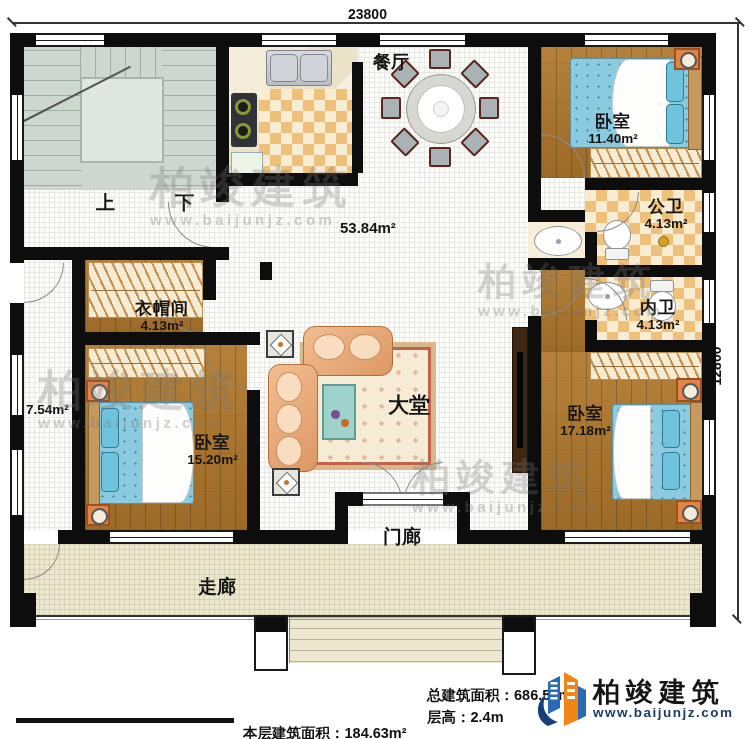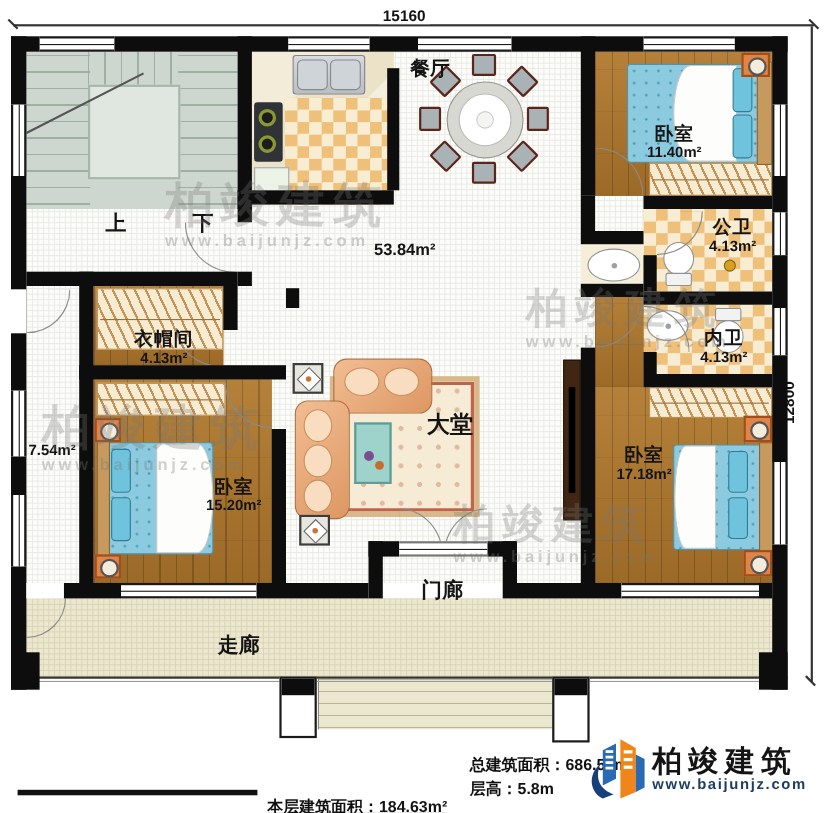--- a/index.html
+++ b/index.html
@@ -259,35 +259,35 @@
   <div class="sink-oval" style="left:588px;top:282px;width:36px;height:26px;"></div>
   <div class="toilet-tank" style="left:650px;top:280px;width:22px;height:10px;"></div>
   <div class="toilet-bowl" style="left:648px;top:291px;width:26px;height:28px;"></div>
 
   <div class="single" style="left:96px;top:190px;font-size:19px;">上</div>
   <div class="single" style="left:175px;top:190px;font-size:19px;">下</div>
 
 
   <div class="single" style="left:373px;top:50px;font-size:18px;">餐厅</div>
   <div class="single" style="left:340px;top:219px;font-size:15px;">53.84m²</div>
-  <div class="single" style="left:388px;top:372px;font-size:21px;">大堂</div>
+  <div class="single" style="left:388px;top:391px;font-size:21px;">大堂</div>
 
   <div class="rlabel" style="left:568px;top:113px;width:90px;">
     <div class="rn">卧室</div>
     <div class="ra">11.40m²</div>
   </div>
   <div class="rlabel" style="left:626px;top:198px;width:80px;">
     <div class="rn">公卫</div>
     <div class="ra">4.13m²</div>
   </div>
   <div class="rlabel" style="left:618px;top:299px;width:80px;">
     <div class="rn">内卫</div>
     <div class="ra">4.13m²</div>
   </div>
-  <div class="rlabel" style="left:103px;top:300px;width:92px;">
+  <div class="rlabel" style="left:116px;top:300px;width:92px;">
     <div class="rn">衣帽间</div>
     <div class="ra">4.13m²</div>
   </div>
   <div class="rlabel" style="left:165px;top:434px;width:95px;">
     <div class="rn">卧室</div>
     <div class="ra">15.20m²</div>
   </div>
   <div class="rlabel" style="left:538px;top:405px;width:95px;">
     <div class="rn">卧室</div>
     <div class="ra">17.18m²</div>
@@ -309,29 +309,29 @@
     <div class="wm-small">www.baijunjz.com</div>
   </div>
   <div class="wm" style="left:412px;top:458px;">
     <div class="wm-big" style="font-size:38px;">柏竣建筑</div>
     <div class="wm-small">www.baijunjz.com</div>
   </div>
 
   <div class="dim-line" style="left:12px;top:22px;width:728px;height:1.5px;"></div>
   <div class="tick" style="left:6px;top:21px;transform:rotate(45deg);"></div>
   <div class="tick" style="left:734px;top:21px;transform:rotate(45deg);"></div>
-  <div class="dim-text" style="left:344px;top:6px;">15160</div>
+  <div class="dim-text" style="left:344px;top:6px;">23800</div>
   <div class="dim-line" style="left:737px;top:24px;width:1.5px;height:596px;"></div>
   <div class="tick" style="left:731px;top:618px;transform:rotate(45deg);"></div>
   <div class="dim-text" style="left:693px;top:358px;transform:rotate(-90deg);transform-origin:center;background:transparent;">12800</div>
 
   <div class="ft-underline"></div>
   <div class="ft-stat" style="left:243px;top:724px;text-decoration:underline;">本层建筑面积：184.63m²</div>
   <div class="ft-stat" style="left:427px;top:686px;">总建筑面积：686.50m²</div>
-  <div class="ft-stat" style="left:427px;top:708px;">层高：5.8m</div>
+  <div class="ft-stat" style="left:427px;top:708px;">层高：2.4m</div>
 
   <div class="abs" style="left:534px;top:668px;width:56px;height:64px;z-index:53;">
     <svg width="56" height="64" viewBox="0 0 56 64">
       <path d="M14 58 C2 52 0 36 12 26 C6 40 12 50 24 54 Z" fill="#17407a"></path>
       <path d="M14 14 L26 8 L26 40 L14 46 Z" fill="#2a6ab5"></path>
       <rect x="16.5" y="14" width="7" height="2.5" fill="#fff"></rect>
       <rect x="16.5" y="19" width="7" height="2.5" fill="#fff"></rect>
       <rect x="16.5" y="24" width="7" height="2.5" fill="#fff"></rect>
       <rect x="16.5" y="29" width="7" height="2.5" fill="#fff"></rect>
       <path d="M30 4 L44 12 L44 52 L30 58 Z" fill="#f08519"></path>

